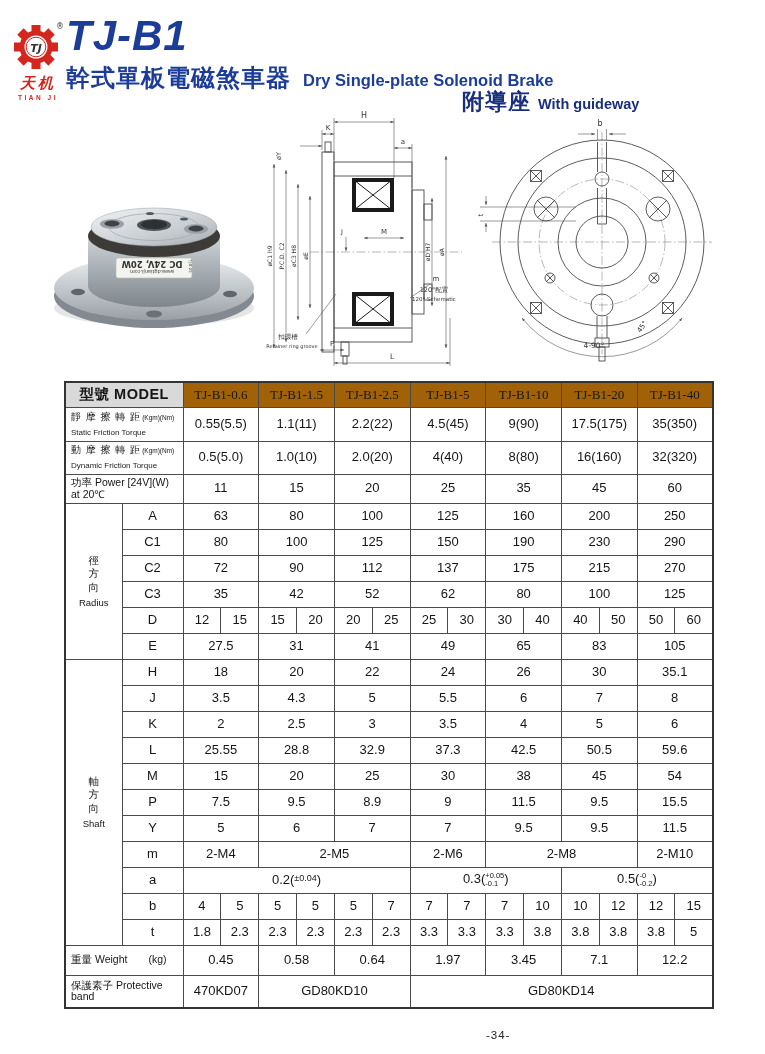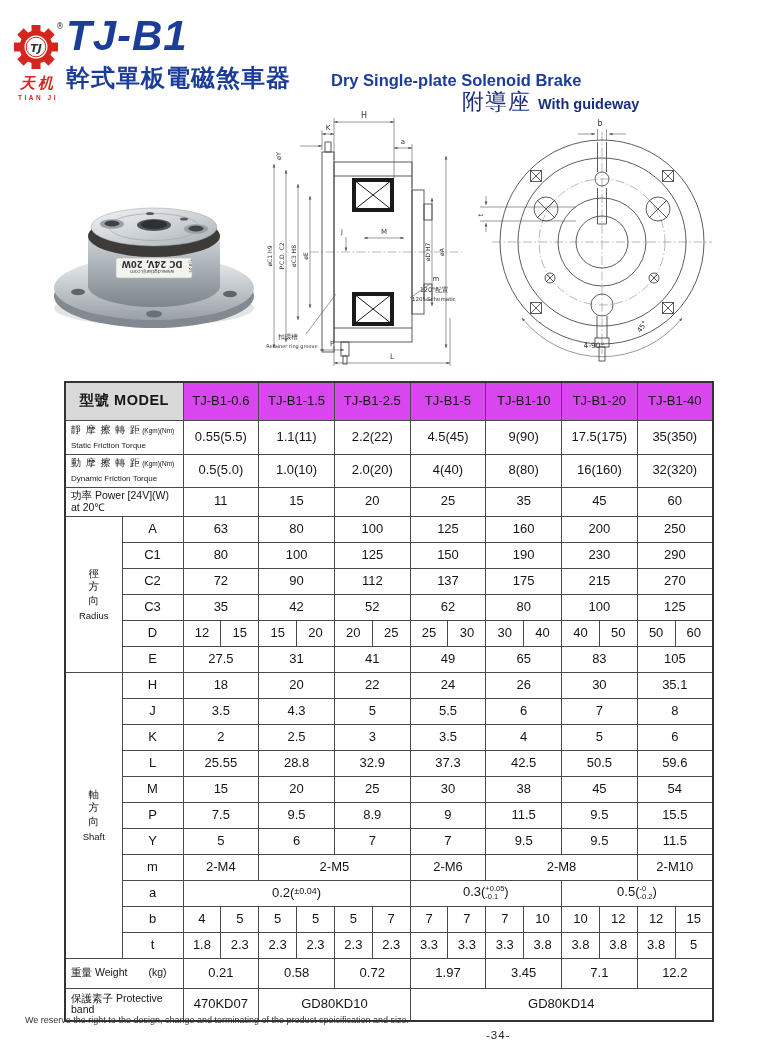--- a/index.html
+++ b/index.html
@@ -6,43 +6,43 @@
   .page { position:relative; width:765px; height:1054px; background:#fff; overflow:hidden;
           font-family:"Liberation Sans", sans-serif; }
 
   
   .logo { position:absolute; left:10px; top:20px; width:56px; text-align:center; }
   .logo-cn { color:#d4261f; font-family:Liberation Sans, sans-serif; font-style:italic; font-weight:bold;
              font-size:15px; letter-spacing:3px; margin-top:-2px; }
   .logo-en { color:#d4261f; font-size:6.5px; letter-spacing:2.5px; font-weight:bold; margin-top:1px; }
   .model-title { position:absolute; left:66px; top:12px; font-size:42px; font-weight:bold; font-style:italic;
                  color:#1c3c99; letter-spacing:1px; }
-  .title-row { position:absolute; left:66px; top:62px; display:flex; align-items:baseline;gap:28px; }
+  .title-row { position:absolute; left:66px; top:62px; display:flex; align-items:baseline; }
   .title-cn { font-size:24px; font-weight:bold; color:#1c3c99; letter-spacing:1px; }
   .title-en { font-size:16.5px; font-weight:bold; color:#1c3c99; margin-left:12px; }
   .guideway-row { position:absolute; left:462px; top:87px; display:flex; align-items:baseline; }
-  .guide-cn { font-size:22px; font-weight:normal; color:#192e7d; letter-spacing:1px; }
+  .guide-cn { font-size:22px; font-weight:bold; color:#192e7d; letter-spacing:1px; }
   .guide-en { font-size:14.5px; font-weight:bold; color:#192e7d; margin-left:7px; }
 
   
   .fig { position:absolute; }
   svg text { font-family:"DejaVu Sans", sans-serif; fill:#333; }
   .ln { fill:none; stroke:#4a4a4a; stroke-width:0.9; }
   .thin { fill:none; stroke:#777; stroke-width:0.55; }
   .cl { fill:none; stroke:#888; stroke-width:0.6; stroke-dasharray:9 2.5 1.5 2.5; }
   .coil rect { fill:#fff; stroke:#1a1a1a; stroke-width:4; }
   .coil line { stroke:#1a1a1a; stroke-width:1; }
   .dim line, .dim path { stroke:#555; stroke-width:0.6; fill:none; }
 
   
   .spec-wrap { position:absolute; left:64px; top:381px; }
   table { border-collapse:collapse; table-layout:fixed; width:648px; border:2px solid #333; }
   td { border:1px solid #4a4a4a; text-align:center; vertical-align:middle; padding:0;
        font-size:13px; color:#151515; line-height:1.1; overflow:hidden; white-space:nowrap; }
-  td.hd { background:#d946ef; font-size:13px; }
+  td.hd { background:#a16207; font-size:13px;font-family:Liberation Serif, serif; }
   td.model-head { background:#d9d9d9; font-size:14.5px; font-weight:600; letter-spacing:0.5px; }
   td.row-label { text-align:left; padding:1px 2px 1px 5px; white-space:normal; }
   .lbl-cn { font-size:10px; letter-spacing:1px; white-space:nowrap; }
   .lbl-cn .unit { font-size:6.5px; letter-spacing:0; margin-left:1px; }
   .lbl-en { font-size:8px; margin-top:7px; white-space:nowrap; color:#222; }
   td.lbl-power { font-size:10.5px; }
   td.vgroup { padding:0; text-align:center; }
   .vcn { font-size:10.5px; line-height:1.3; }
   .ven { font-size:9.5px; margin-top:3px; }
   td.dim { font-size:13px; }
@@ -282,21 +282,21 @@
   </svg>
 
   <div class="spec-wrap">
     <table>
       <colgroup>
         <col style="width:57px">
           <col style="width:61px">
         <col span="14" style="width:37.85px">
       </colgroup>
       <tbody>
-          <tr style="height: 38px; margin-top: 24px;">
+          <tr style="height: 25px; margin-top: 24px;">
             <td colspan="2" class="model-head">型號 MODEL</td>
             <td colspan="2" class="hd">TJ-B1-0.6</td>
             <td colspan="2" class="hd">TJ-B1-1.5</td>
             <td colspan="2" class="hd">TJ-B1-2.5</td>
             <td colspan="2" class="hd">TJ-B1-5</td>
             <td colspan="2" class="hd">TJ-B1-10</td>
             <td colspan="2" class="hd">TJ-B1-20</td>
             <td colspan="2" class="hd">TJ-B1-40</td>
           </tr>
           <tr style="height: 34px;">
@@ -545,36 +545,35 @@
             <td colspan="1" class="num">3.3</td>
             <td colspan="1" class="num">3.3</td>
             <td colspan="1" class="num">3.8</td>
             <td colspan="1" class="num">3.8</td>
             <td colspan="1" class="num">3.8</td>
             <td colspan="1" class="num">3.8</td>
             <td colspan="1" class="num">5</td>
           </tr>
           <tr style="height: 30px;">
             <td colspan="2" class="row-label lbl-power">重量 Weight　　(kg)</td>
-            <td colspan="2" class="num">0.21</td>
+            <td colspan="2" class="num">0.45</td>
             <td colspan="2" class="num">0.58</td>
-            <td colspan="2" class="num">0.72</td>
+            <td colspan="2" class="num">0.64</td>
             <td colspan="2" class="num">1.97</td>
             <td colspan="2" class="num">3.45</td>
             <td colspan="2" class="num">7.1</td>
             <td colspan="2" class="num">12.2</td>
           </tr>
           <tr style="height: 33px;">
             <td colspan="2" class="row-label lbl-power">保護素子 Protective band</td>
             <td colspan="2" class="num">470KD07</td>
             <td colspan="4" class="num">GD80KD10</td>
             <td colspan="8" class="num">GD80KD14</td>
           </tr>
         </tbody>
     </table>
   </div>
 
   <div class="footer">
-    <div class="fen">We reserve the right to the design, change and terminating of the product speicification and size.</div>
   </div>
   <div class="pageno">-34-</div>
 
 </div>
 
 </body></html>

